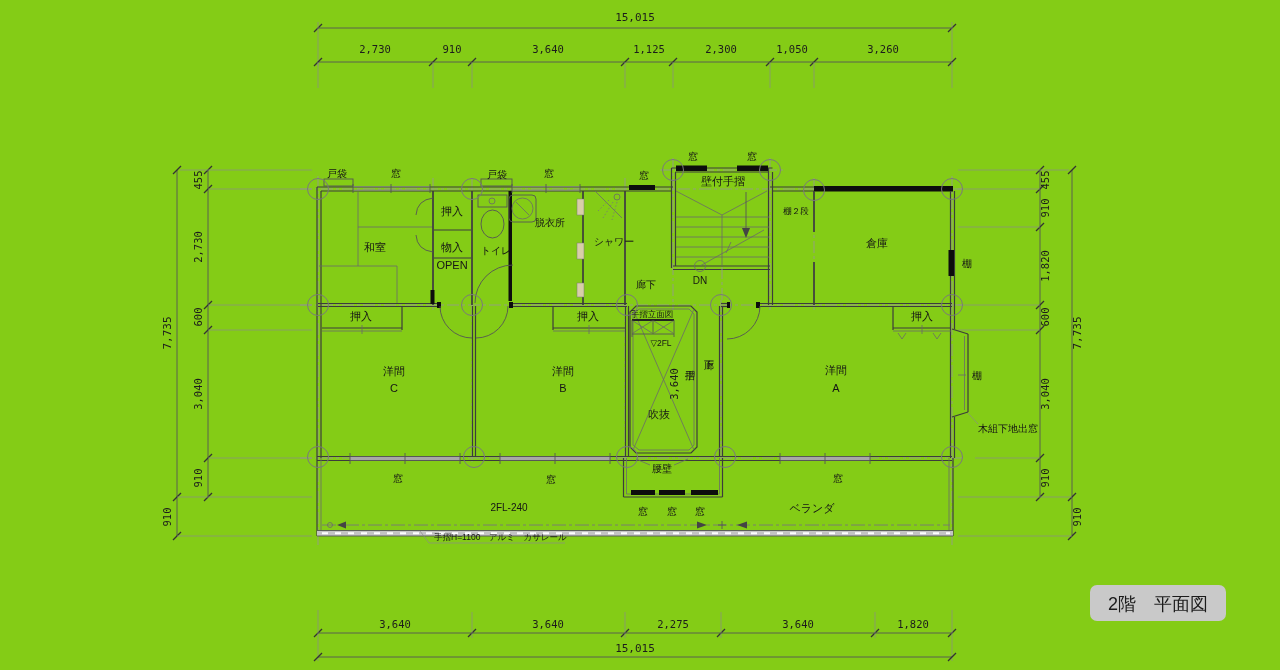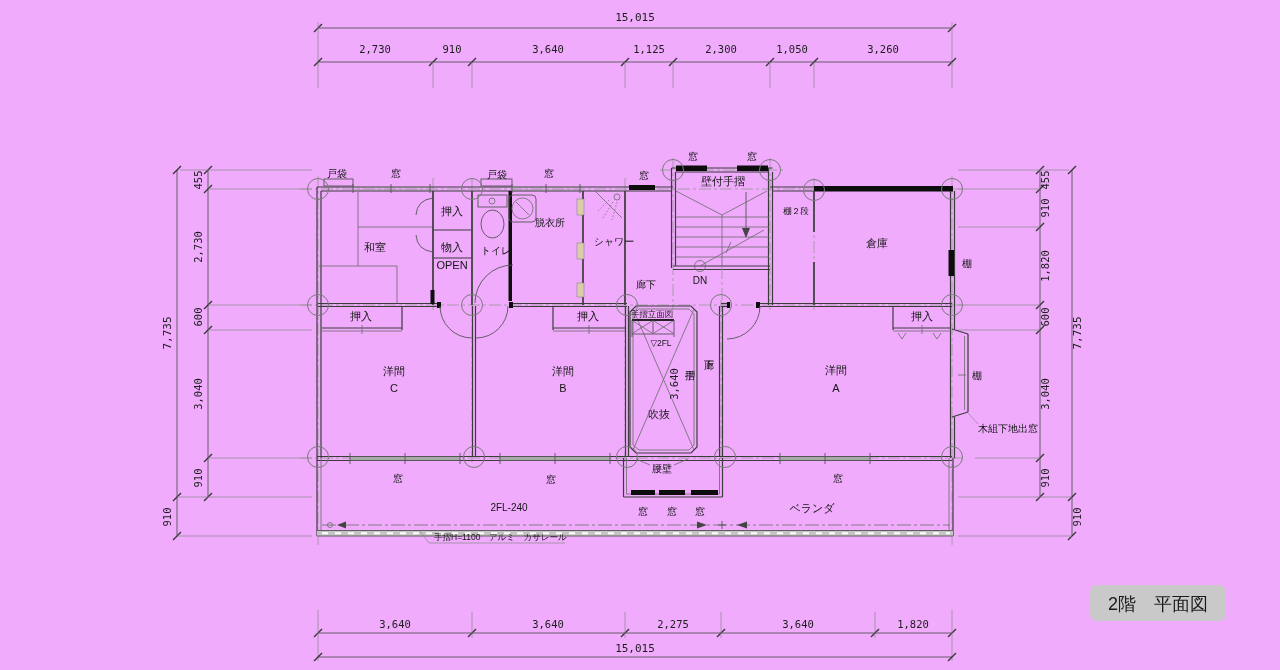--- a/index.html
+++ b/index.html
@@ -1,16 +1,16 @@
 <!DOCTYPE html>
 <html><head>
 <meta charset="utf-8">
 <style>
   html,body{margin:0;padding:0;background:#fff;}
-  #stage{position:relative;width:1280px;height:670px;background:#f0abfc;overflow:hidden;
+  #stage{position:relative;width:1280px;height:670px;background:#84cc16;overflow:hidden;
          font-family:"Liberation Sans","DejaVu Sans",sans-serif;}
   svg text{fill:#151515;}
   .jp{font-family:"Liberation Sans","DejaVu Sans",sans-serif;font-size:11px;}
   .jps{font-family:"Liberation Sans","DejaVu Sans",sans-serif;font-size:10px;}
   .jpt{font-family:"Liberation Sans","DejaVu Sans",sans-serif;font-size:8.5px;}
   .dim{font-family:"DejaVu Sans Mono","Liberation Mono",monospace;font-size:10.5px;fill:#1c1c1c;}
   .dimb{font-family:"DejaVu Sans Mono","Liberation Mono",monospace;font-size:11px;fill:#1c1c1c;}
   .w{stroke:#3c3c3c;stroke-width:1.2;fill:none;}
   .w2{stroke:#3c3c3c;stroke-width:1.7;fill:none;}
   .thin{stroke:#6a6a6a;stroke-width:0.8;fill:none;}

